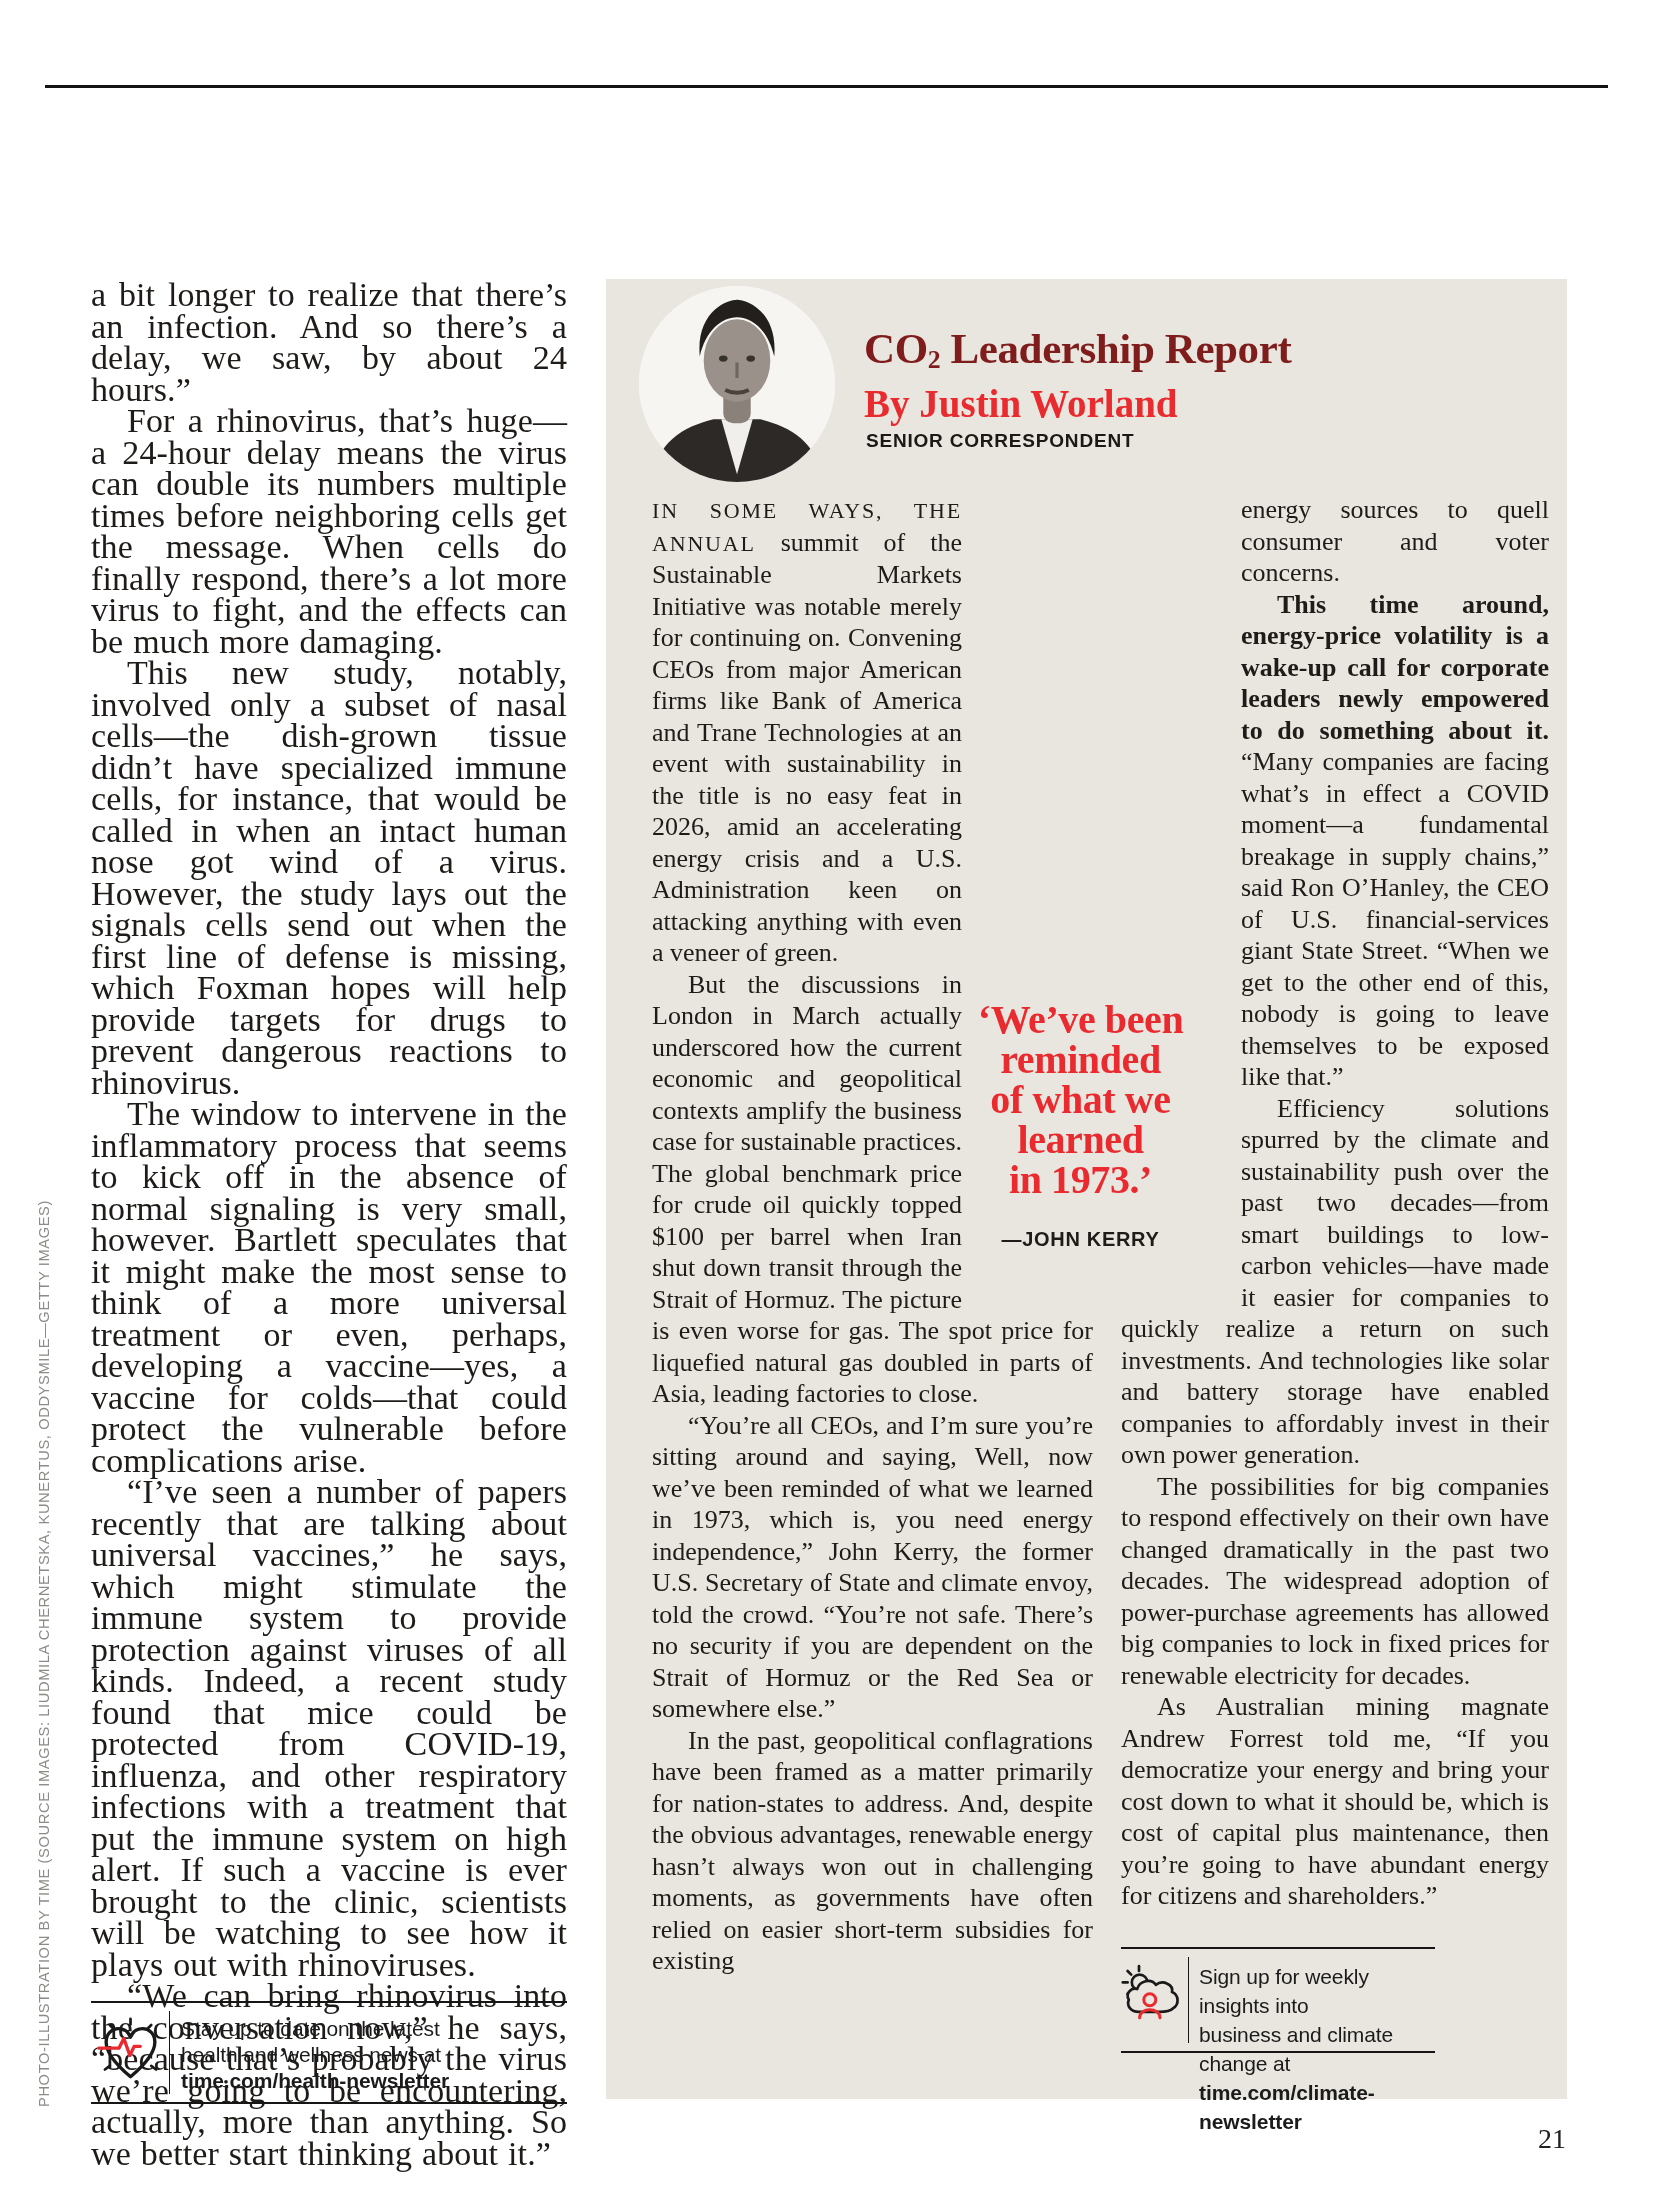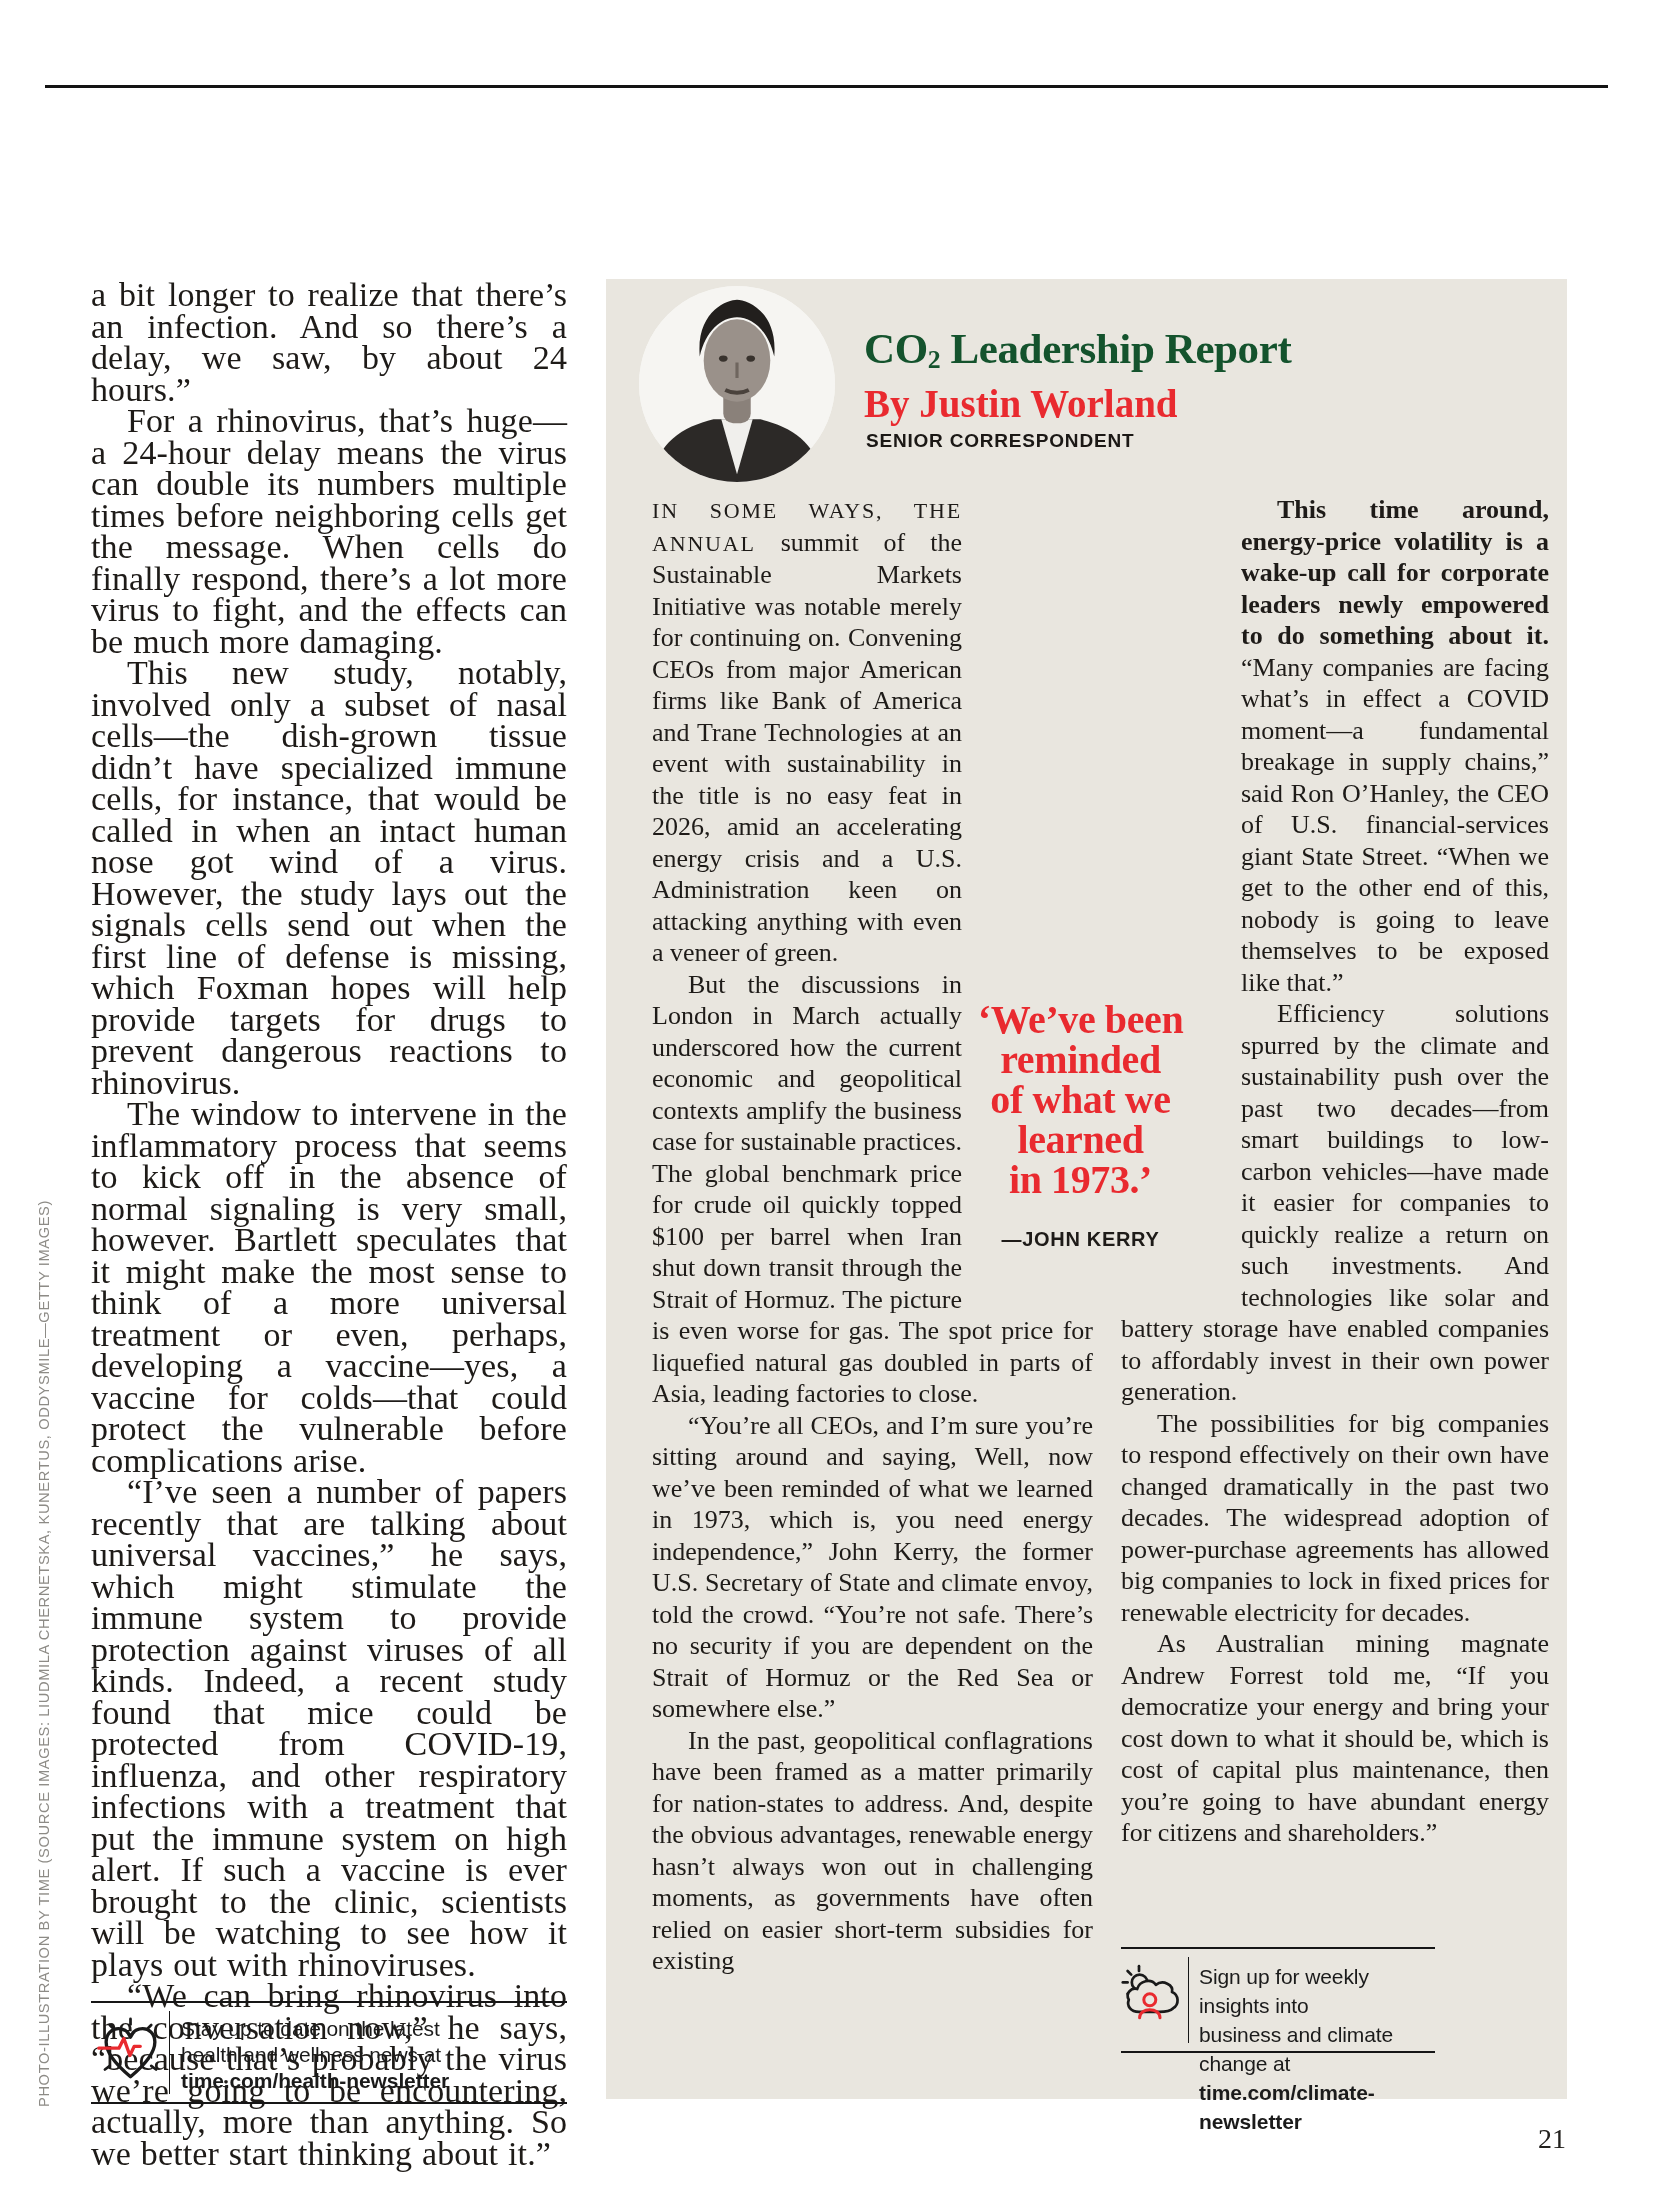--- a/index.html
+++ b/index.html
@@ -23,21 +23,21 @@
   }
   .left-col p, .col p { margin:0; }
   p.ind { text-indent:36px; }
 
   
   .panel { position:absolute; left:606px; top:279px; width:961px; height:1820px; background:#e9e6df; }
 
   .portrait { position:absolute; left:33px; top:7px; width:196px; height:196px; border-radius:50%; overflow:hidden; background:#f6f5f2; }
   .portrait svg { width:100%; height:100%; display:block; }
 
-  .f-title { position:absolute; left:258px; top:45px; font-size:43px; font-weight:700; letter-spacing:-0.4px; color:#14532d; white-space:nowrap; }
+  .f-title { position:absolute; left:258px; top:45px; font-size:43px; font-weight:700; letter-spacing:-0.4px; color:#7f1d1d; white-space:nowrap; }
   .f-title .sub { font-size:0.6em; position:relative; top:0.18em; font-weight:700; }
   .f-byline { position:absolute; left:258px; top:102px; font-size:39px; font-weight:700; color:#e92a2f; white-space:nowrap; }
   .f-role { position:absolute; left:260px; top:151px; font-family:"Liberation Sans", sans-serif; font-size:19px; font-weight:700; letter-spacing:0.8px; color:#1b1815; }
 
   .col { position:absolute; top:215px; font-size:26px; line-height:31.5px; text-align:justify; }
   .col1 { left:46px;  width:441px; }
   .col2 { left:515px; width:428px; }
   .spacer-r { float:right; width:131px; height:378px; margin-top:441px; }
   .spacer-l { float:left;  width:120px; height:378px; margin-top:441px; }
   .lead-in { font-size:22px; letter-spacing:1.8px;margin-top:39px; }
@@ -133,20 +133,21 @@
     <div class="col col1">
       <div class="spacer-r"></div>
       <p><span class="lead-in">IN SOME WAYS, THE ANNUAL</span><span> summit of the Sustainable Markets Initiative was notable merely for continuing on. Convening CEOs from major American firms like Bank of America and Trane Technologies at an event with sustainability in the title is no easy feat in 2026, amid an accelerating energy crisis and a U.S. Administration keen on attacking anything with even a veneer of green.</span></p>
       <p class="ind">But the discussions in London in March actually underscored how the current economic and geopolitical contexts amplify the business case for sustainable practices. The global benchmark price for crude oil quickly topped $100 per barrel when Iran shut down transit through the Strait of Hormuz. The picture is even worse for gas. The spot price for liquefied natural gas doubled in parts of Asia, leading factories to close.</p>
       <p class="ind">“You’re all CEOs, and I’m sure you’re sitting around and saying, Well, now we’ve been reminded of what we learned in 1973, which is, you need energy independence,” John Kerry, the former U.S. Secretary of State and climate envoy, told the crowd. “You’re not safe. There’s no security if you are dependent on the Strait of Hormuz or the Red Sea or somewhere else.”</p>
       <p class="ind">In the past, geopolitical conflagrations have been framed as a matter primarily for nation-states to address. And, despite the obvious advantages, renewable energy hasn’t always won out in challenging moments, as governments have often relied on easier short-term subsidies for existing</p>
     </div>
 
     <div class="col col2">
       <div class="spacer-l"></div>
+      <p>energy sources to quell consumer and voter concerns.</p>
       <p class="ind"><span class="bold-lead">This time around, energy-price volatility is a wake-up call for corporate leaders newly empowered to do something about it.</span><span> “Many companies are facing what’s in effect a COVID moment—a fundamental breakage in supply chains,” said Ron O’Hanley, the CEO of U.S. financial-services giant State Street. “When we get to the other end of this, nobody is going to leave themselves to be exposed like that.”</span></p>
       <p class="ind">Efficiency solutions spurred by the climate and sustainability push over the past two decades—from smart buildings to low-carbon vehicles—have made it easier for companies to quickly realize a return on such investments. And technologies like solar and battery storage have enabled companies to affordably invest in their own power generation.</p>
       <p class="ind">The possibilities for big companies to respond effectively on their own have changed dramatically in the past two decades. The widespread adoption of power-purchase agreements has allowed big companies to lock in fixed prices for renewable electricity for decades.</p>
       <p class="ind">As Australian mining magnate Andrew Forrest told me, “If you democratize your energy and bring your cost down to what it should be, which is cost of capital plus maintenance, then you’re going to have abundant energy for citizens and shareholders.”</p>
     </div>
 
     <div class="pull-quote">
       <div class="pq-text">‘We’ve been
 reminded
 of what we

